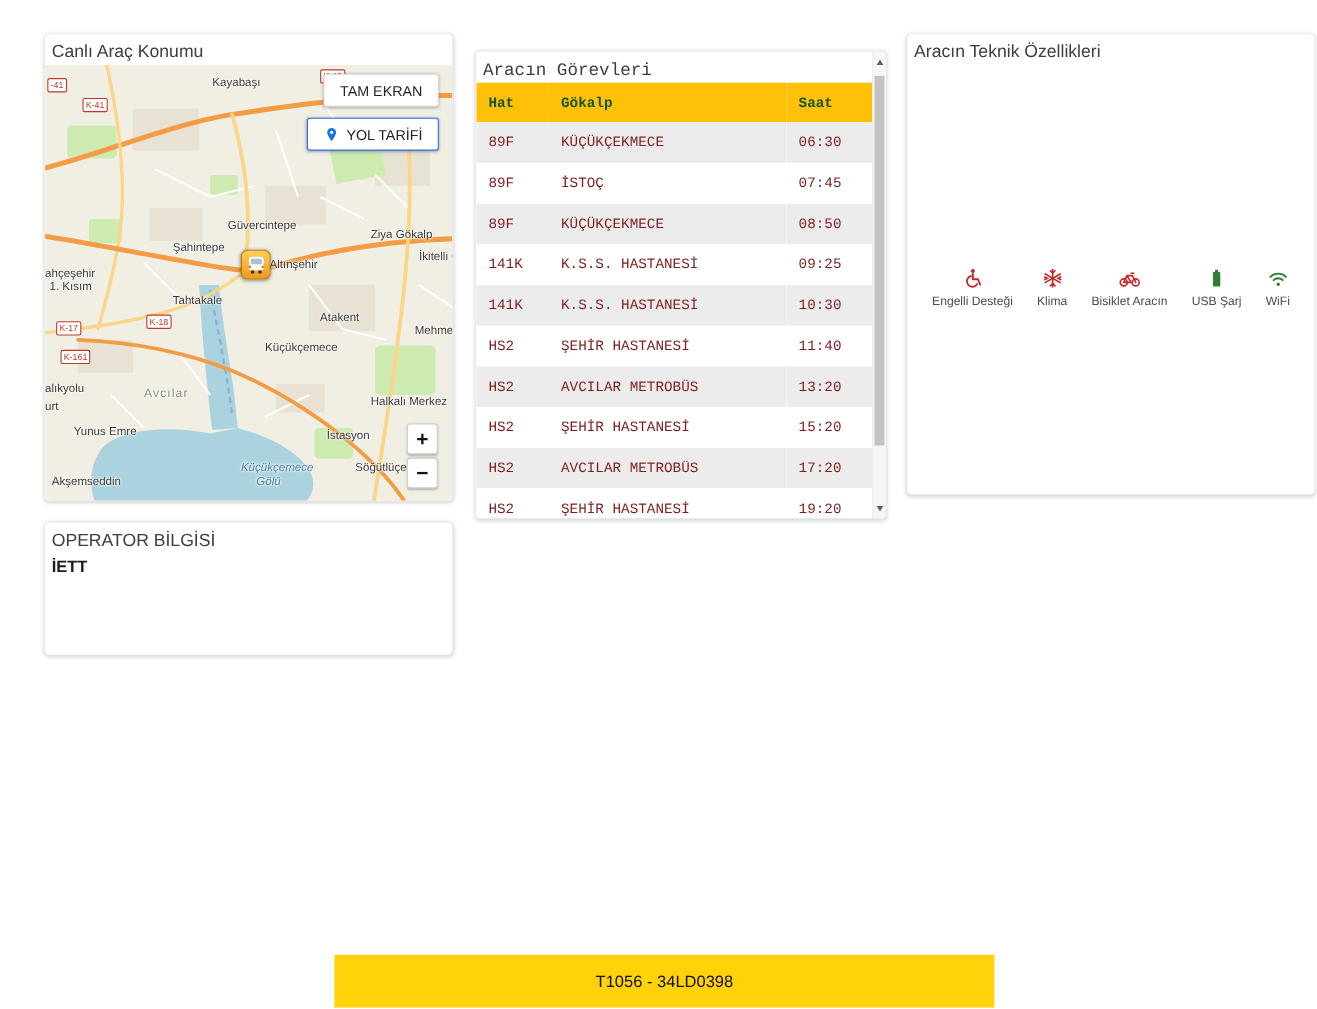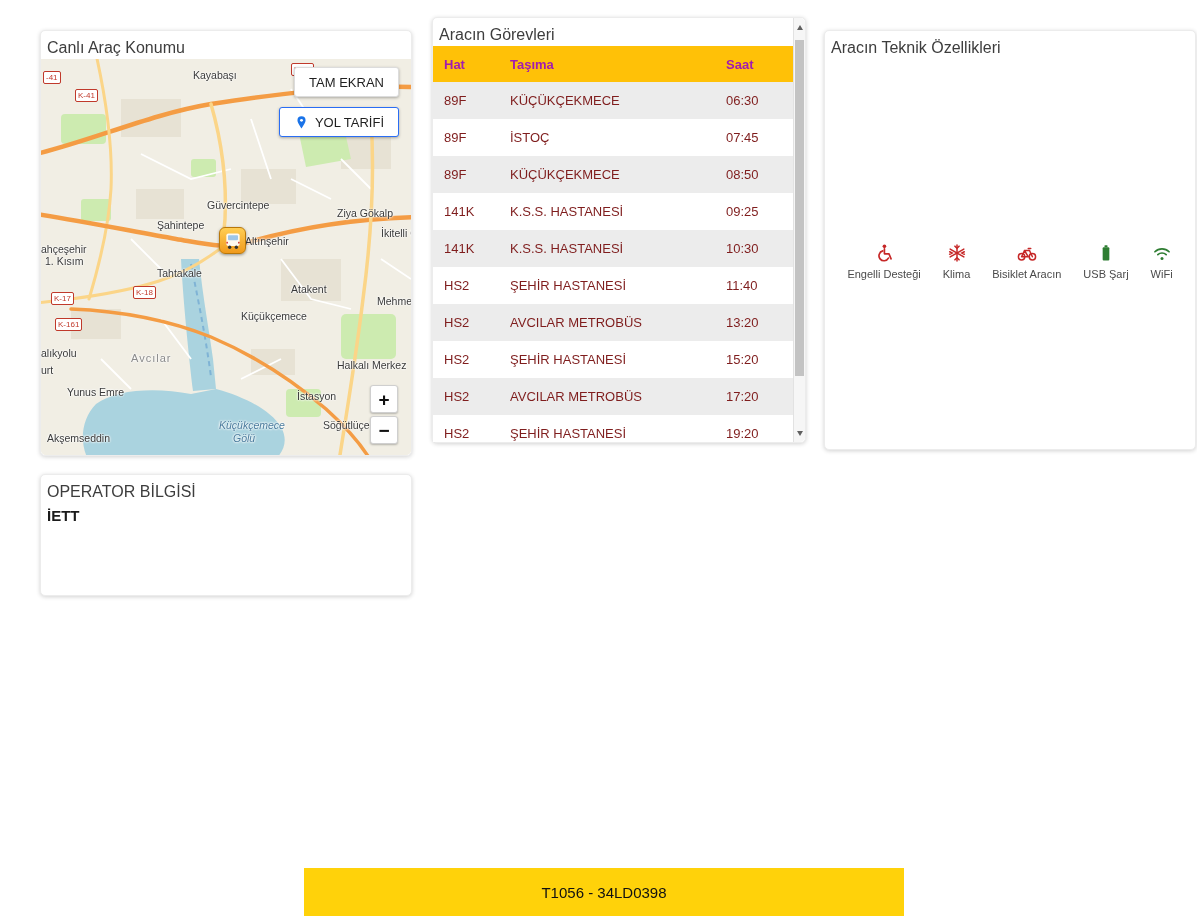--- a/index.html
+++ b/index.html
@@ -40,24 +40,24 @@
             box-shadow:0 1px 2px rgba(0,0,0,.25);line-height:1;}
   #zoom-in{top:326px;}
   #zoom-out{top:357px;}
 
   .bus-marker{position:absolute;left:178px;top:168px;width:27px;height:27px;
               background:linear-gradient(#FFCE54,#F09A1C);border:1px solid #B8770A;
               border-radius:6px;display:flex;align-items:center;justify-content:center;
               box-shadow:0 1px 3px rgba(0,0,0,.4);cursor:pointer;}
 
   
-  #tasks-card{left:432px;top:17px;width:374px;height:426px;}
+  #tasks-card{left:432px;top:46px;width:374px;height:426px;font-family:Liberation Mono, monospace;}
   #tasks-table-wrap{position:absolute;left:0;right:12px;top:28px;bottom:0;overflow:hidden;}
   #tasks-table{width:100%;border-collapse:collapse;table-layout:fixed;}
-  #tasks-table th{background:var(--amber);color:#a21caf;font-size:13px;font-weight:700;
+  #tasks-table th{background:var(--amber);color:#14532d;font-size:13px;font-weight:700;
                   text-align:left;height:36px;padding:0 0 0 11px;}
   #tasks-table td{height:37px;font-size:13px;color:#7f1d1d;padding:0 0 0 11px;
                   overflow:hidden;white-space:nowrap;}
   #tasks-table tr.odd{background:#ececec;}
   #tasks-table tr.even{background:#fff;}
 
   .scrollbar{position:absolute;top:0;right:0;bottom:0;width:12px;background:#f6f6f6;
              border-left:1px solid #e2e2e2;border-radius:0 5px 5px 0;}
   .scroll-arrow{position:absolute;left:0;width:11px;height:14px;display:flex;
                 align-items:center;justify-content:center;cursor:pointer;}
@@ -213,21 +213,21 @@
     <div id="tasks-table-wrap">
       <table id="tasks-table">
         <colgroup>
             <col style="width:66px">
             <col style="width:216px">
             <col>
           </colgroup>
         <thead>
           <tr>
             <th>Hat</th>
-            <th>Taşıma</th>
+            <th>Gökalp</th>
             <th>Saat</th>
           </tr>
         </thead>
         <tbody>
             <tr class="odd">
               <td>89F</td>
               <td>KÜÇÜKÇEKMECE</td>
               <td>06:30</td>
             </tr>
             <tr class="even">

